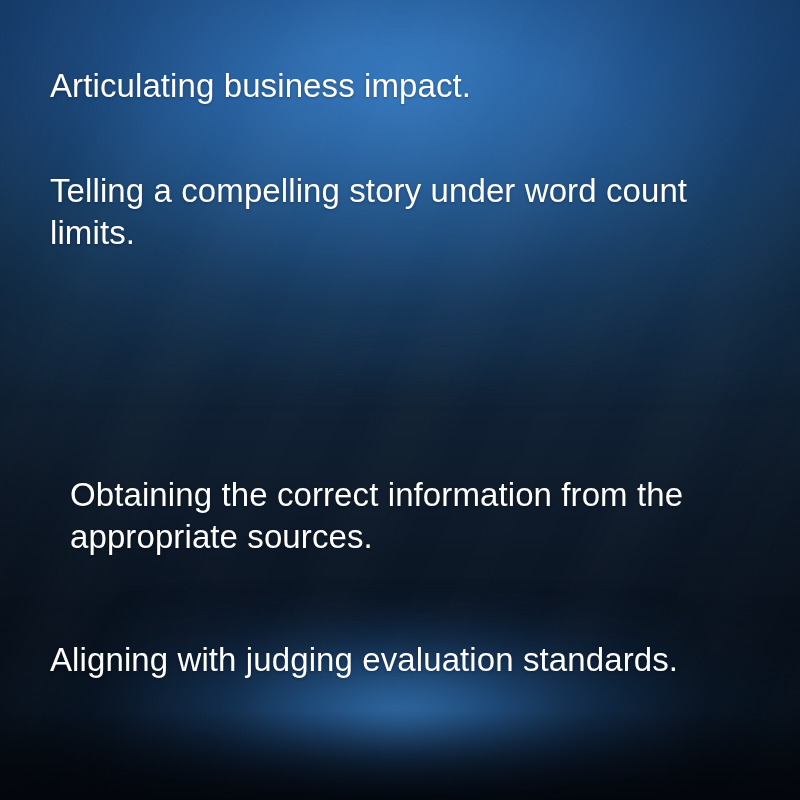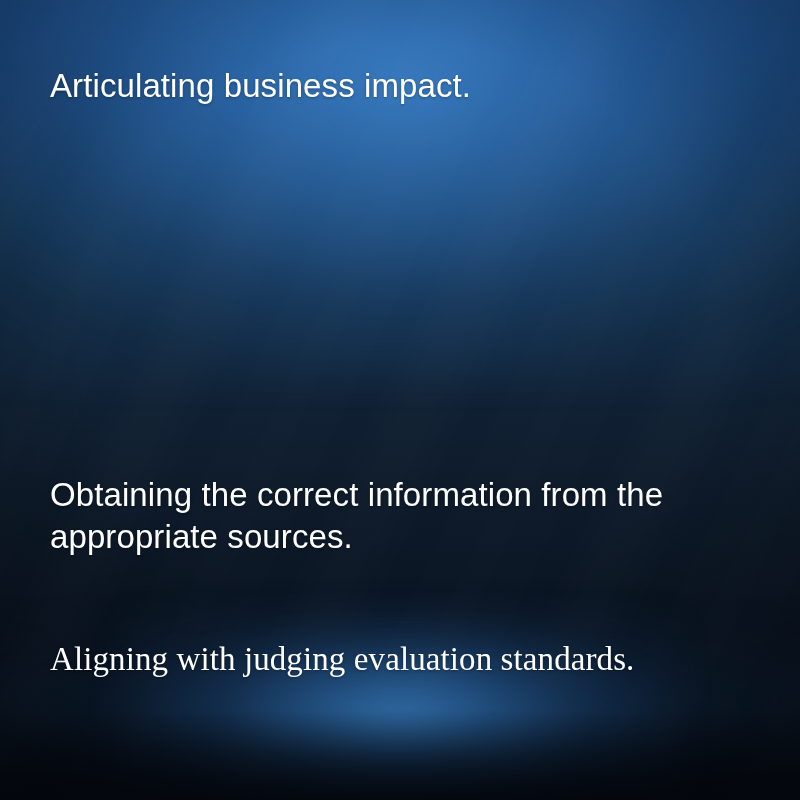--- a/index.html
+++ b/index.html
@@ -157,35 +157,36 @@
     font-weight: 300;
     line-height: 41.5px;
     letter-spacing: 0.1px;
     white-space: pre-line;
     text-shadow: 0 1px 3px rgba(0, 0, 0, 0.30);
   }
 
   .blk-0 { top: 65px;  width: 700px; }
   .blk-1 { top: 170px; width: 700px; }
   .blk-2 { top: 317px; width: 700px; }
-  .blk-3 { top: 474px; width: 700px; }
-  .blk-4 { top: 639px; width: 700px; font-family: Liberation Serif, serif; }
+  .blk-3 { top: 474px; width: 700px; margin-left: 20px; }
+  .blk-4 { top: 639px; width: 700px; }
 </style>
 </head>
 <body>
 
 <div id="slide">
 
   <div class="bg-base"></div>
   <div class="bg-top-glow"></div>
   <div class="bg-rays"></div>
   <div class="bg-bottom-haze"></div>
   <div class="bg-bottom-glow"></div>
   <div class="bg-vignette"></div>
   <div class="bg-bottom-band"></div>
 
   <div class="content">
     <div class="text-block blk-0">Articulating business impact.</div>
+    <div class="text-block blk-1">Telling a compelling story under word count limits.</div>
     <div class="text-block blk-3">Obtaining the correct information from the appropriate sources.</div>
     <div class="text-block blk-4">Aligning with judging evaluation standards.</div>
   </div>
 
 </div>
 
 </body></html>

